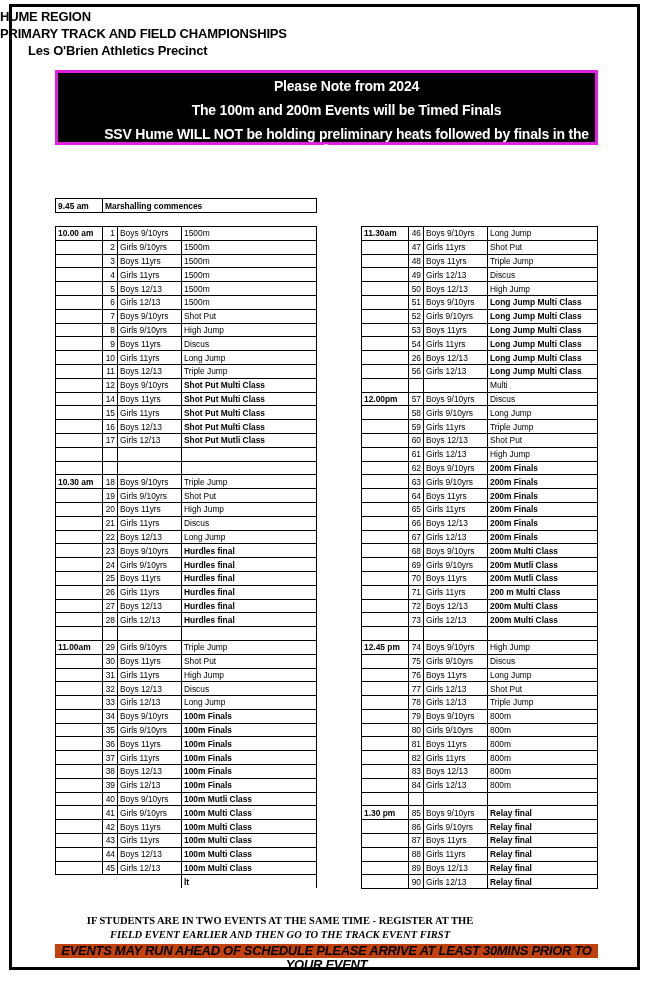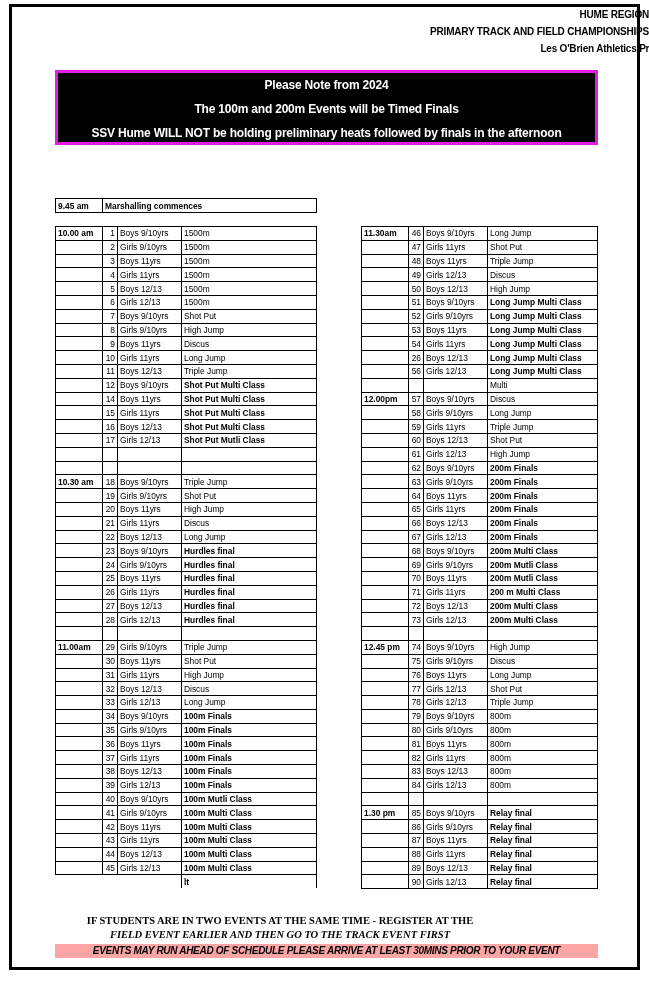--- a/index.html
+++ b/index.html
@@ -1,29 +1,29 @@
 <!DOCTYPE html>
 <html><head>
 <meta charset="utf-8">
 <style>
   html, body { margin:0; padding:0; background:#fff; }
   body { width:649px; height:982px; position:relative; overflow:hidden; font-family:"Liberation Sans", sans-serif; color:#000; }
   .page-frame { position:absolute; left:9px; top:4px; width:631px; height:966px; border:3px solid #000; box-sizing:border-box; }
-  .head-line { position:absolute; left:0; width:649px; text-align:right; font-weight:bold; font-size:10px; letter-spacing:-0.2px; }
+  .head-line { position:absolute; left:0; width:649px; text-align:left; font-weight:bold; font-size:13px; letter-spacing:-0.2px; }
   .notice { position:absolute; left:55px; top:70px; width:543px; height:75px; background:#000; border:3px solid #e21ee0; box-sizing:border-box; color:#fff; font-weight:bold; text-align:center; }
-  .notice div { position:absolute; left:0; width:100%; font-size:12px; letter-spacing:-0.2px; }
+  .notice div { position:absolute; left:0; width:100%; font-size:14px; letter-spacing:-0.2px;padding-left:20px; }
   table.sched { position:absolute; border-collapse:collapse; font-size:8.4px; table-layout:fixed; }
   table.sched td { border:1px solid #000; height:12.8px; padding:0 2px; white-space:nowrap; overflow:hidden; line-height:12px; }
   td.time { font-weight:bold; }
   td.num { text-align:right; padding-right:1px; }
   td.bold { font-weight:bold; }
   .marsh { position:absolute; left:55px; top:198px; border-collapse:collapse; font-size:8.4px; }
   .marsh td { border:1px solid #000; height:13px; padding:0 2px; font-weight:bold; line-height:12px; }
   .footer-line { position:absolute; left:0; width:560px; text-align:center; font-family:"Liberation Serif", serif; font-weight:bold; font-size:10.5px; }
-  .yellow-bar { position:absolute; left:55px; top:944px; width:543px; height:14px; background:#fca5a5; text-align:center; font-weight:bold; font-style:italic; font-size:10px; line-height:14px; letter-spacing:-0.3px; }
+  .yellow-bar { position:absolute; left:55px; top:944px; width:543px; height:14px; background:#c2410c; text-align:center; font-weight:bold; font-style:italic; font-size:13px; line-height:14px; letter-spacing:-0.3px; }
   .trail td { border:none !important; }
   .trail td.ev { border-left:1px solid #000 !important; border-right:1px solid #000 !important; border-bottom:none !important; }
 </style>
 </head>
 <body>
 
 <div class="page-frame"></div>
 
 <div class="head-line" style="top:9px;">HUME REGION</div>
 <div class="head-line" style="top:26px;">PRIMARY TRACK AND FIELD CHAMPIONSHIPS</div>

